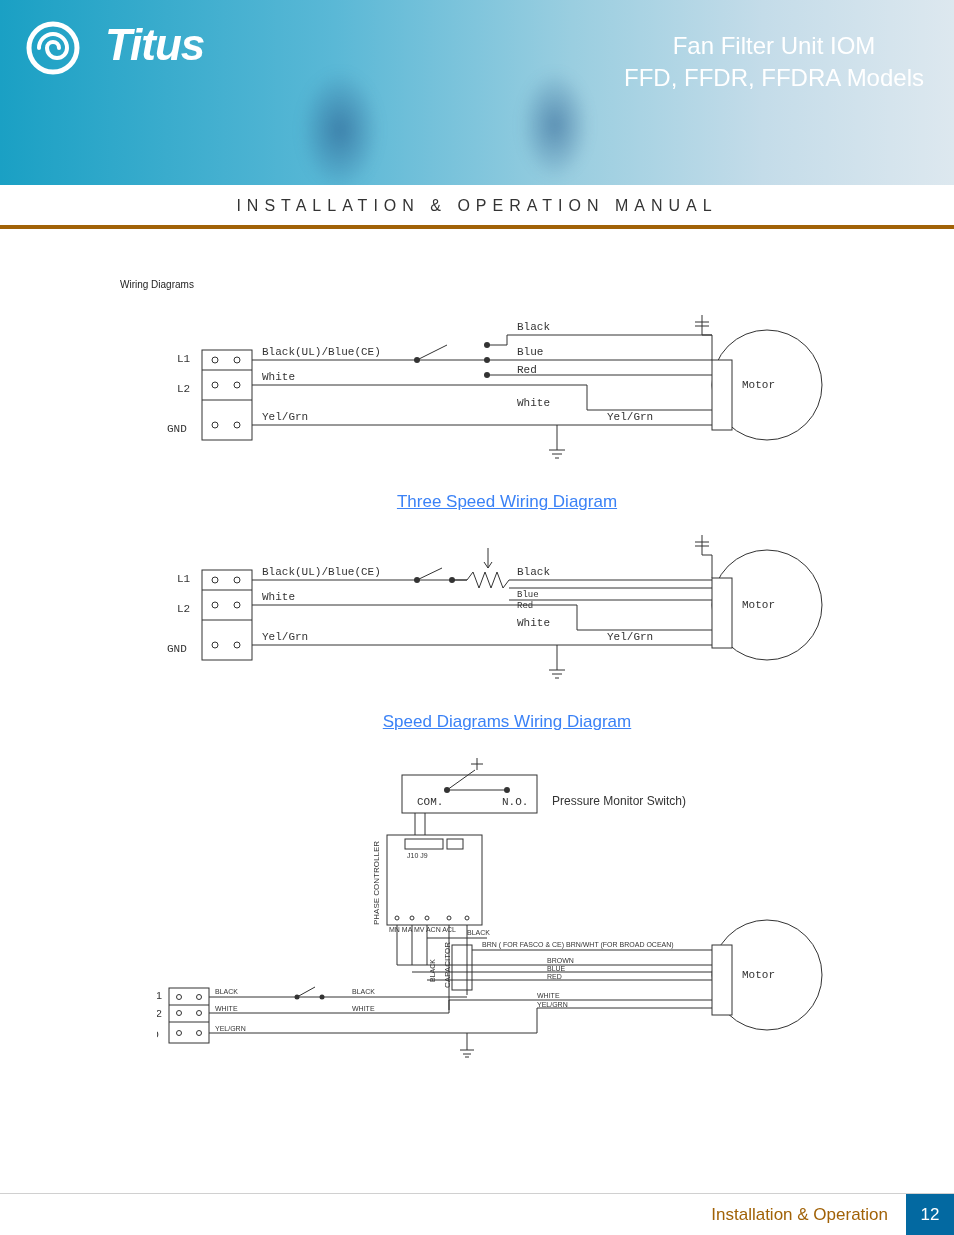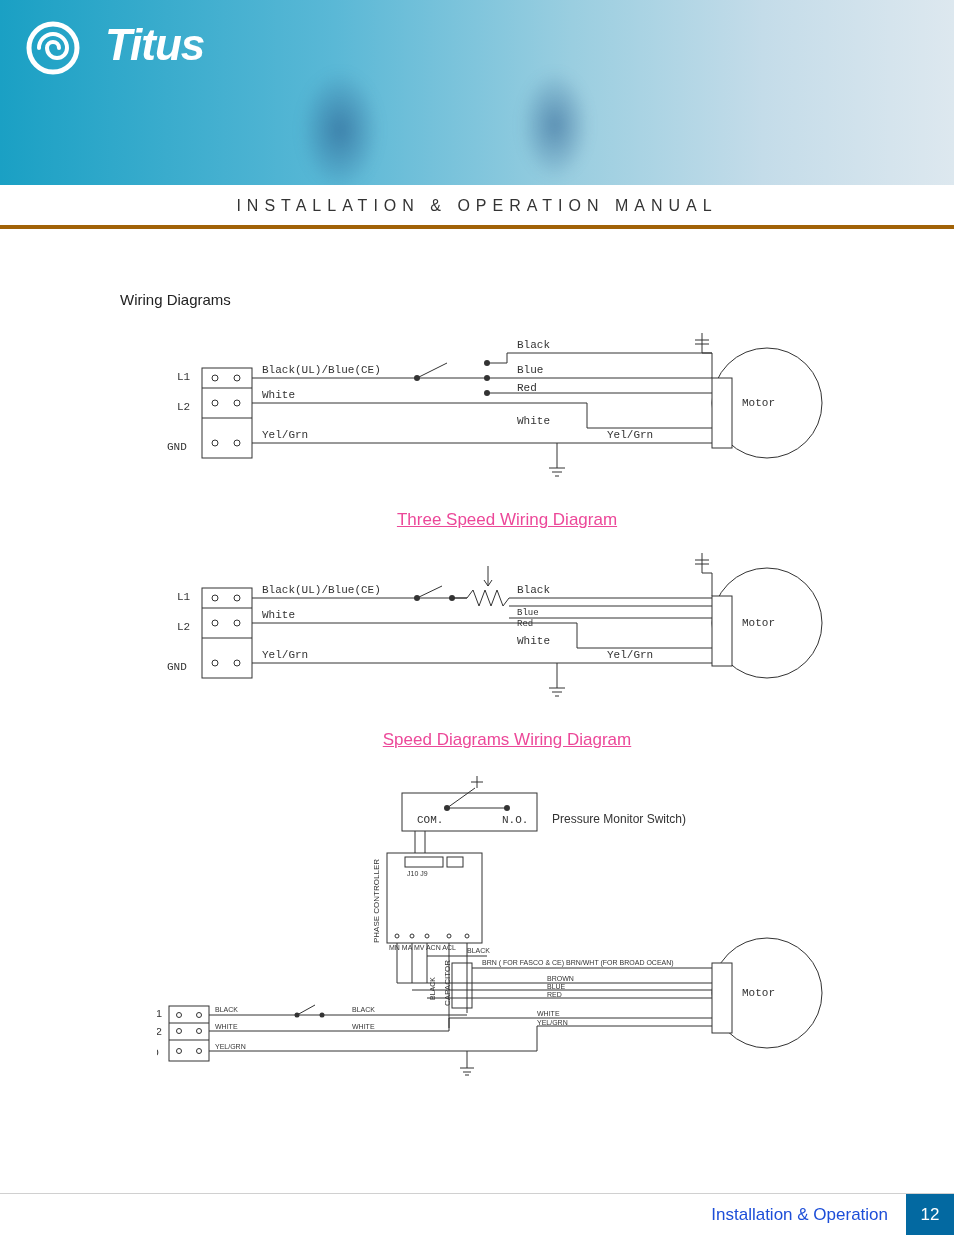--- a/index.html
+++ b/index.html
@@ -66,34 +66,33 @@
     padding: 12px 0 10px 0;
     border-bottom: 4px solid #a16207;
     letter-spacing: 6px;
     font-size: 16px;
     color: #333;
   }
   .content {
     padding: 50px 60px 0 120px;
   }
   .section-heading {
-    font-size: 15px;
+    font-size: 10px;
     color: #222;
     margin-bottom: 20px;
-    margin-top: 12px;
   }
   .diagram-wrap {
     display: flex;
     flex-direction: column;
     align-items: center;
   }
   .diagram-svg-container { width: 700px; }
   .diagram-caption {
     font-size: 17px;
-    color: #ec4899;
+    color: #3b82f6;
     text-decoration: underline;
     margin: 8px 0 18px 0;
   }
   .wire-text {
     font-family: "Courier New", monospace;
     font-size: 11px;
     fill: #333;
   }
   .tiny-text {
     font-family: Arial, sans-serif;
@@ -113,21 +112,21 @@
     border-top: 1px solid #d0d0d0;
     display: flex;
     justify-content: flex-end;
     align-items: stretch;
   }
   .footer-label {
     display: flex;
     align-items: center;
     padding: 0 18px;
     font-size: 17px;
-    color: #1d4ed8;
+    color: #a16207;
   }
   .footer-page {
     width: 48px;
     background: #0369a1;
     color: #fff;
     display: flex;
     align-items: center;
     justify-content: center;
     font-size: 17px;
   }
@@ -137,20 +136,24 @@
 
 <div class="header-banner">
   <div class="logo">
     <span class="logo-swirl">
       <svg viewBox="0 0 56 56">
         <circle cx="28" cy="28" r="24" fill="none" stroke="#fff" stroke-width="5"></circle>
         <path d="M14 28 A14 14 0 0 1 42 28 A10 10 0 0 1 22 28 A6 6 0 0 1 34 28" fill="none" stroke="#fff" stroke-width="4" stroke-linecap="round"></path>
       </svg>
     </span>
     <span class="logo-text">Titus</span>
+  </div>
+  <div class="header-titles">
+    <div class="line1">Fan Filter Unit IOM</div>
+    <div class="line2">FFD, FFDR, FFDRA Models</div>
   </div>
 </div>
 
 <div class="subtitle-bar">INSTALLATION &amp; OPERATION MANUAL</div>
 
 <div class="content">
   <div class="section-heading">Wiring Diagrams</div>
 
   <div class="diagram-wrap">
     <div class="diagram-svg-container">

